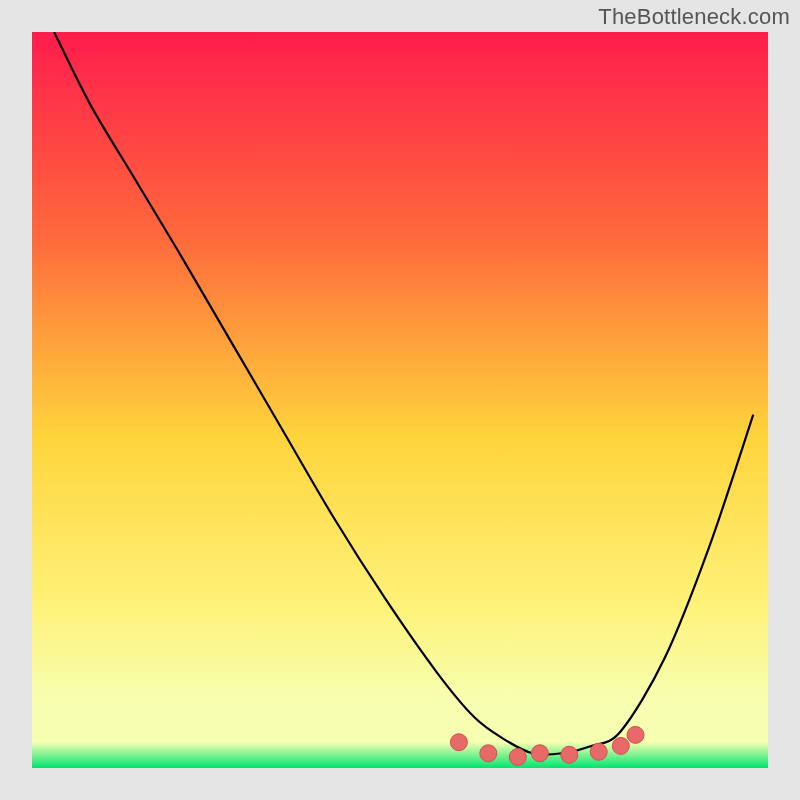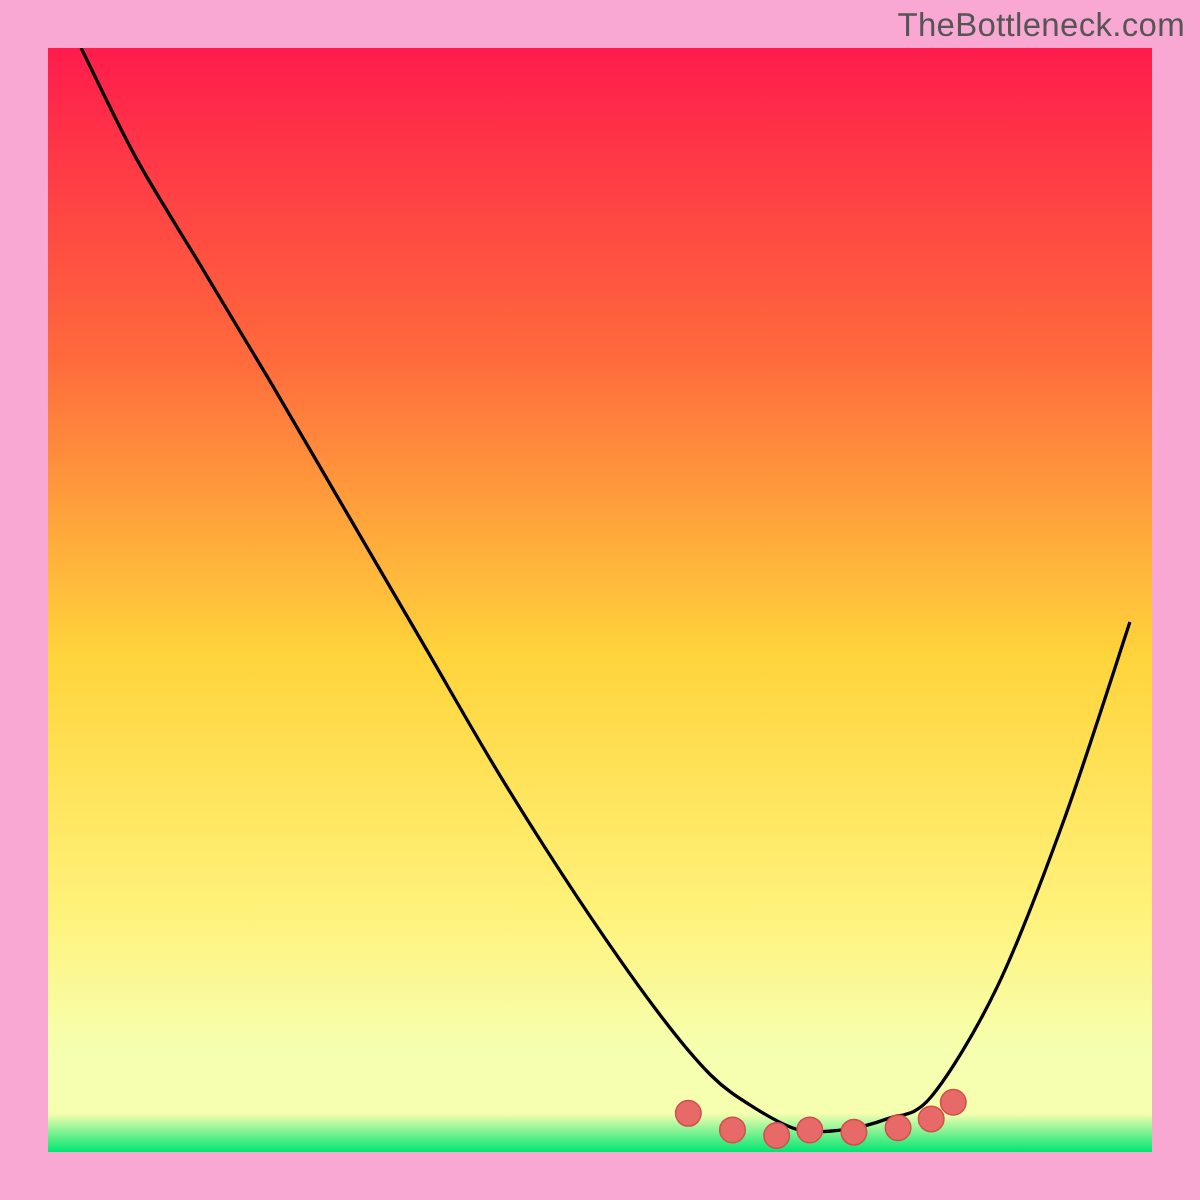--- a/index.html
+++ b/index.html
@@ -8,21 +8,21 @@
     width: 800px;
     height: 800px;
     background: #000;
     overflow: hidden;
     font-family: Arial, Helvetica, sans-serif;
   }
   .stage {
     position: relative;
     width: 800px;
     height: 800px;
-    background: #f9a8d4;
+    background: #e5e5e5;
   }
   .watermark {
     position: absolute;
     top: 4px;
     right: 10px;
     color: #555;
     font-size: 22px;
     font-weight: 500;
     letter-spacing: 0.2px;
     z-index: 10;

